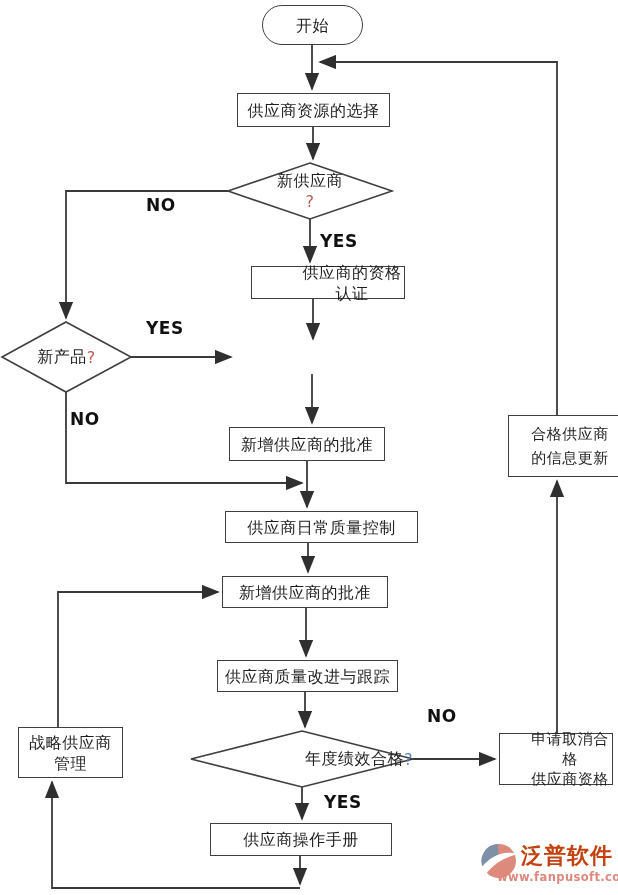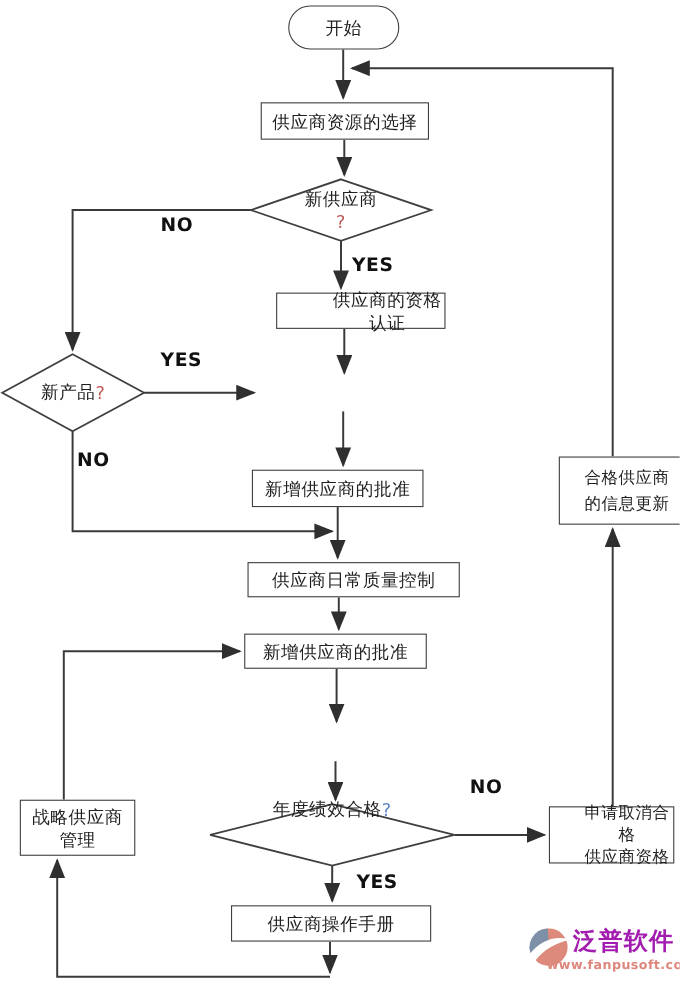--- a/index.html
+++ b/index.html
@@ -106,20 +106,23 @@
   </div>
 
   <div class="node" style="left:225px;top:511px;width:193px;height:32px;">
     <span>供应商日常质量控制</span>
   </div>
 
   <div class="node" style="left:222px;top:576px;width:166px;height:32px;">
     <span>新增供应商的批准</span>
   </div>
 
+  <div class="node" style="left:217px;top:660px;width:181px;height:32px;">
+    <span>供应商质量改进与跟踪</span>
+  </div>
 
   <div class="node" style="left:210px;top:823px;width:182px;height:33px;">
     <span>供应商操作手册</span>
   </div>
 
   <div class="node multi" style="left:18px;top:727px;width:105px;height:51px;">
     <span>战略供应商</span>
     <span>管理</span>
   </div>
 
@@ -136,36 +139,36 @@
   <div class="dlabel" style="left:228px;top:163px;width:164px;height:56px;flex-direction:column;">
     <span>新供应商</span>
       <span style="color: rgb(189, 88, 83);">?</span>
   </div>
 
   <div class="dlabel" style="left:2px;top:322px;width:129px;height:70px;text-align:center;">
     <span>新产品</span>
       <span style="color: rgb(189, 88, 83);">?</span>
   </div>
 
-  <div class="dlabel" style="left:191px;top:708px;width:222px;height:56px;">
+  <div class="dlabel" style="left:191px;top:731px;width:222px;height:56px;justify-content:flex-end;">
     <span>年度绩效合格</span>
       <span style="color: rgb(91, 132, 196);">?</span>
   </div>
 
   <div class="edge-label" style="left:146px;top:195px;">NO</div>
   <div class="edge-label" style="left:320px;top:231px;">YES</div>
   <div class="edge-label" style="left:146px;top:318px;">YES</div>
   <div class="edge-label" style="left:70px;top:409px;">NO</div>
   <div class="edge-label" style="left:427px;top:706px;">NO</div>
   <div class="edge-label" style="left:324px;top:792px;">YES</div>
 
   <div class="logo">
     <svg class="logo-mark" viewBox="0 0 40 40" xmlns="http://www.w3.org/2000/svg">
       <circle cx="20" cy="20" r="17" fill="#dd8a7c"></circle>
       <path d="M19,3 A17,17 0 0 0 5,29 L20,20 z" fill="#7e90a8"></path>
       <path d="M2,27 C12,14 25,9 39,13 C27,16 15,22 7,33 z" fill="#ffffff"></path>
       <path d="M9,33 C12,29 16,26 21,24 C17,28 14,31 12,35 z" fill="#dd8a7c"></path>
     </svg>
-    <div class="logo-name" style="color: #a21caf;">泛普软件</div>
+    <div class="logo-name" style="color: #c2410c;">泛普软件</div>
     <div class="logo-url">www.fanpusoft.com</div>
   </div>
 
 </div>
 
 </body></html>

